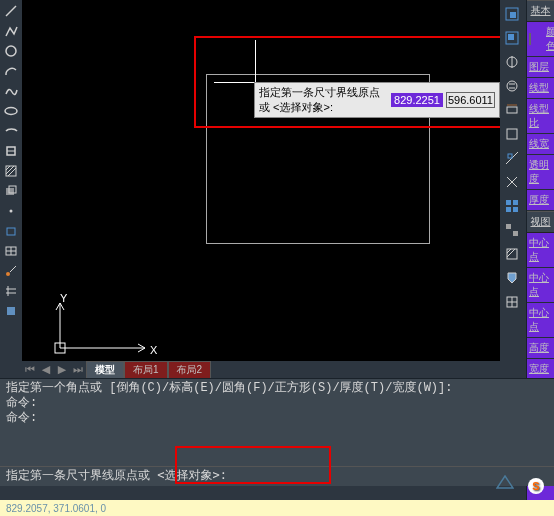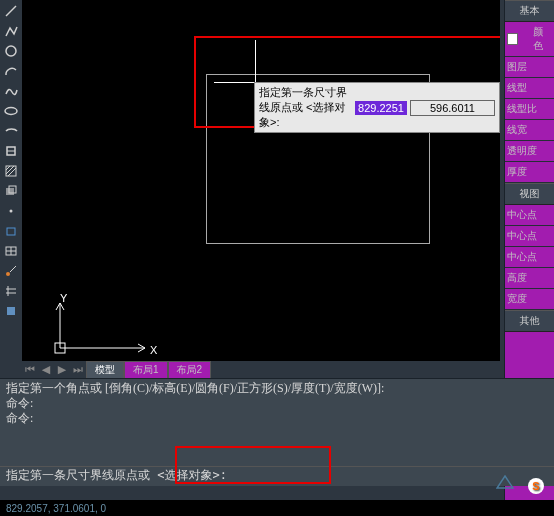--- a/index.html
+++ b/index.html
@@ -10,36 +10,36 @@
 .axis-y { position: absolute; left: 38px; top: 292px; color: #fff; font-size: 11px; }
 .axis-x { position: absolute; left: 128px; top: 344px; color: #fff; font-size: 11px; }
 .ucs-icon { position: absolute; left: 28px; top: 298px; }
 .ucs-icon svg { stroke: #fff; stroke-width: 1; fill: none; }
 .rect-shape { position: absolute; left: 184px; top: 74px; width: 224px; height: 170px; border: 1px solid #aaa; }
 .red-box-top { position: absolute; left: 172px; top: 36px; width: 324px; height: 92px; border: 2px solid #e60000; }
 .crosshair-v { position: absolute; left: 233px; top: 40px; width: 1px; height: 54px; background: #fff; }
 .crosshair-h { position: absolute; left: 192px; top: 82px; width: 54px; height: 1px; background: #fff; }
 .tooltip-box { position: absolute; left: 232px; top: 82px; background: #e8e8e8; border: 1px solid #888; padding: 2px 4px; display: flex; align-items: center; gap: 3px; color: #000; font-size: 11px; }
 .tooltip-box .sel { background: #6d28d9; color: #fff; padding: 1px 3px; }
-.tooltip-box .val2 { background: #e8e8e8; border: 1px solid #666; padding: 1px 19px; }
+.tooltip-box .val2 { background: #e8e8e8; border: 1px solid #666; padding: 1px 1px; }
 .right-toolbar { position: absolute; right: 30px; top: 0; width: 24px; height: 378px; background: #2d3640; display: flex; flex-direction: column; align-items: center; padding-top: 4px; gap: 4px; }
 .right-toolbar .tool { width: 20px; height: 20px; display: flex; align-items: center; justify-content: center; cursor: pointer; }
-.property-panel { position: absolute; right: 0; top: 0; width: 50px; height: 516px; background: #a21caf; border-left: 1px solid #1a222a; }
+.property-panel { position: absolute; right: 0; top: 0; width: 28px; height: 516px; background: #6d28d9; border-left: 1px solid #1a222a; text-decoration: underline; }
 .property-panel .section-title { background: #3a4450; color: #d0d0d0; font-size: 10px; padding: 3px 2px; text-align: center; border-top: 1px solid #555; border-bottom: 1px solid #222; }
 .property-panel .prop-row { padding: 3px 2px; font-size: 10px; color: #c0c0c0; display: flex; align-items: center; gap: 15px; border-bottom: 1px solid #262e36; }
 .property-panel .swatch { width: 12px; height: 12px; border: 1px solid #666; background: #fff; }
 .tab-bar { position: absolute; left: 22px; top: 361px; width: 478px; height: 17px; background: #2d3640; display: flex; align-items: center; font-size: 11px; }
 .tab-bar .nav-btn { width: 16px; height: 14px; display: flex; align-items: center; justify-content: center; cursor: pointer; color: #888; }
-.tab-bar .tab { padding: 1px 8px; border: 1px solid #555; background: #a21caf; cursor: pointer; font-size: 10px; }
-.tab-bar .tab.active { background: #4a5560; color: #fff; }
-.command-area { position: absolute; left: 0; top: 378px; width: 554px; height: 108px; background: #3d4750; color: #d8d8d8; font-family: Liberation Serif, serif; font-size: 12px; padding: 2px 6px; line-height: 15px; border-top: 1px solid #1a222a; overflow: hidden; }
+.tab-bar .tab { padding: 1px 8px; border: 1px solid #555; background: #7f1d1d; cursor: pointer; font-size: 10px; }
+.tab-bar .tab.active { background: #4a5560; color: #fff; font-weight: bold; }
+.command-area { position: absolute; left: 0; top: 378px; width: 554px; height: 108px; background: #3d4750; color: #d8d8d8; font-family: Liberation Mono, monospace; font-size: 12px; padding: 2px 6px; line-height: 15px; border-top: 1px solid #1a222a; overflow: hidden; }
 .command-input-row { position: absolute; left: 0; top: 466px; width: 554px; height: 18px; background: #3d4750; color: #d8d8d8; font-family: "SimSun", monospace; font-size: 12px; padding: 1px 6px; border-top: 1px solid #555; display: flex; align-items: center; }
 .command-input-row input { background: transparent; border: none; color: #d8d8d8; font-family: inherit; font-size: 12px; flex: 1; outline: none; margin-left: 4px; }
 .red-box-bottom { position: absolute; left: 175px; top: 446px; width: 156px; height: 38px; border: 2px solid #e60000; }
-.status-bar { position: absolute; left: 0; top: 500px; width: 554px; height: 16px; background: #000000; color: #6a92aa; font-size: 10px; padding: 1px 6px; display: flex; align-items: center; text-align: right; }
+.status-bar { position: absolute; left: 0; top: 500px; width: 554px; height: 16px; background: #fef9c3; color: #6a92aa; font-size: 10px; padding: 1px 6px; display: flex; align-items: center; text-align: right; }
 .watermark { position: absolute; right: 10px; bottom: 22px; color: rgba(255,255,255,0.85); font-size: 13px; font-weight: bold; text-shadow: 1px 1px 2px rgba(0,0,0,0.9); display: flex; align-items: center; gap: 4px; }
 .watermark .logo { width: 16px; height: 16px; background: #fff; border-radius: 8px; display: flex; align-items: center; justify-content: center; color: #ff6600; font-size: 11px; font-weight: bold; }
 .triangle-icon { position: absolute; right: 40px; bottom: 24px; }
 </style>
 </head>
 <body>
 
 <div class="left-toolbar">
   <div class="tool">
       <svg width="14" height="14">

